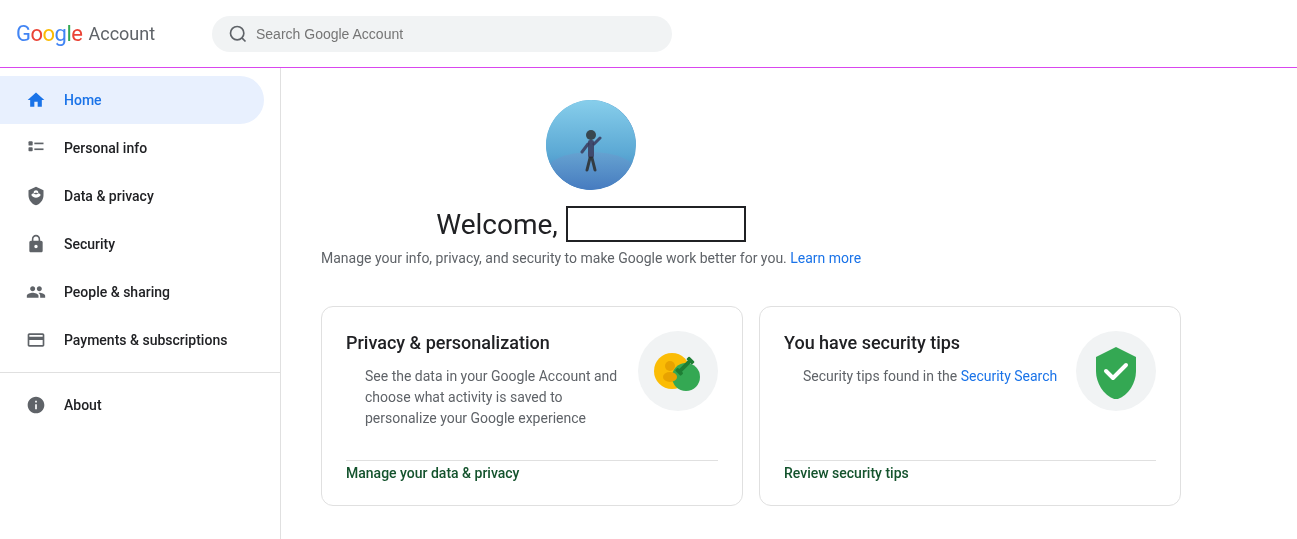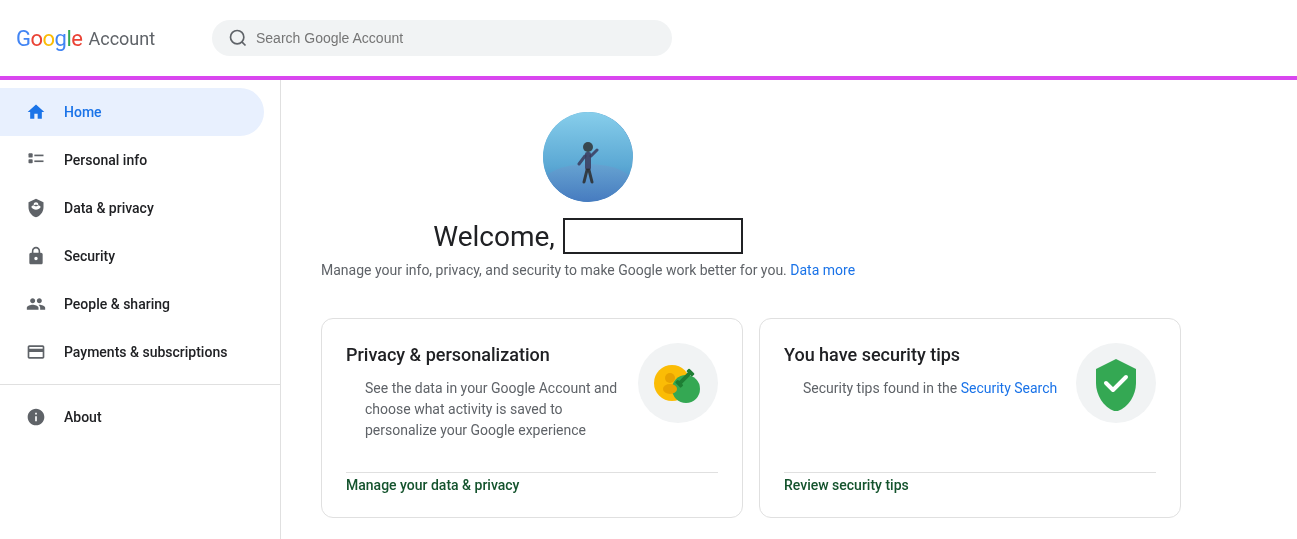--- a/index.html
+++ b/index.html
@@ -3,22 +3,22 @@
   <meta charset="utf-8">
   <style>
     * { box-sizing: border-box; margin: 0; padding: 0; }
     body { font-family: 'Google Sans', Roboto, Arial, sans-serif; background: #fff; color: #202124; font-size: 14px; }
 
     
     .header {
       display: flex;
       align-items: center;
       padding: 1px 16px;
-      border-bottom: 4px solid #d946ef;
-      height: 80px;
+      border-bottom: 1px solid #d946ef;
+      height: 68px;
       gap: 16px;
     }
     .logo-area {
       display: flex;
       align-items: center;
       gap: 4px;
       min-width: 180px;
     }
     .google-logo {
       font-size: 22px;
@@ -353,21 +353,21 @@
         </svg>
       </div>
 
       <div class="welcome-text">
         <span>Welcome,</span>
         <span class="name-box"></span>
       </div>
 
       <p class="subtitle">
         <span>Manage your info, privacy, and security to make Google work better for you.</span>
-        <a href="#">Data more</a>
+        <a href="#">Learn more</a>
       </p>
     </div>
 
     <div class="cards-row">
 
       <div class="card">
         <div class="card-top">
           <div class="card-text">
             <div class="card-title">Privacy &amp; personalization</div>
             <div class="card-desc">See the data in your Google Account and choose what activity is saved to personalize your Google experience</div>

